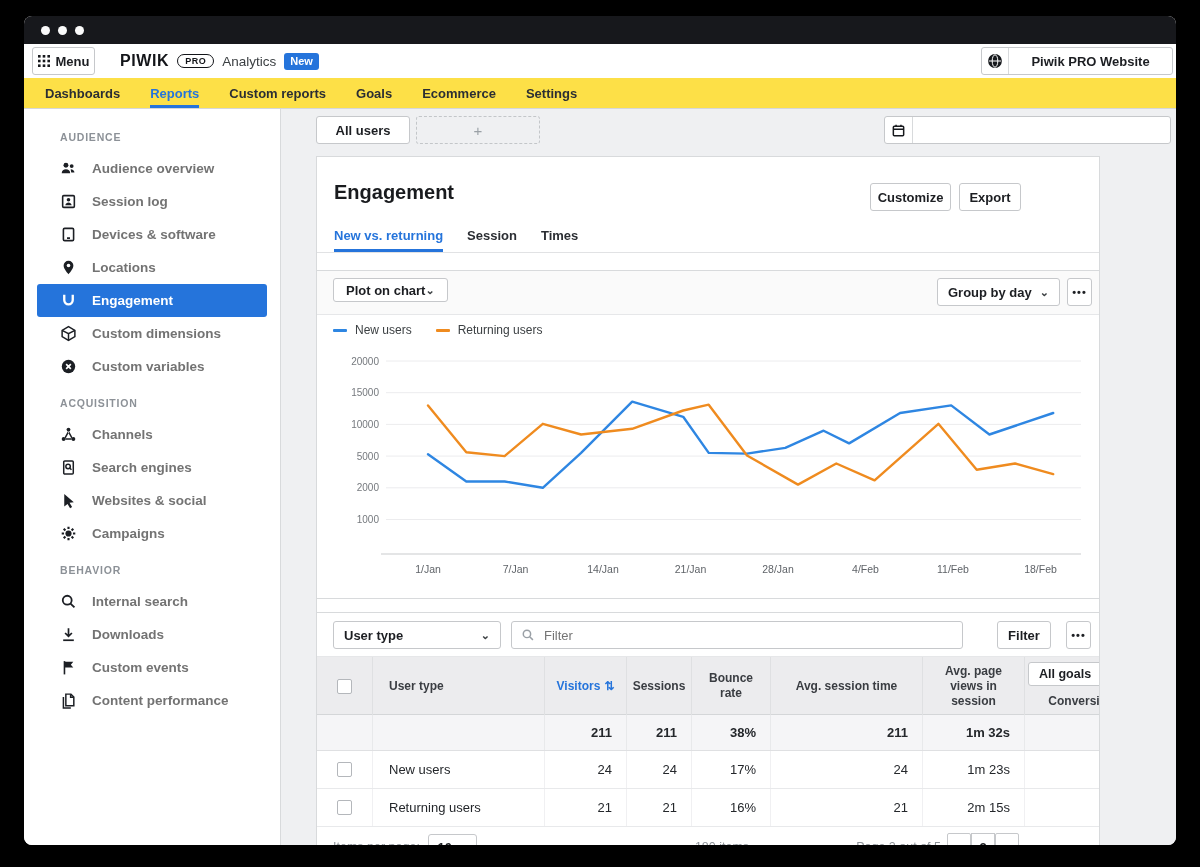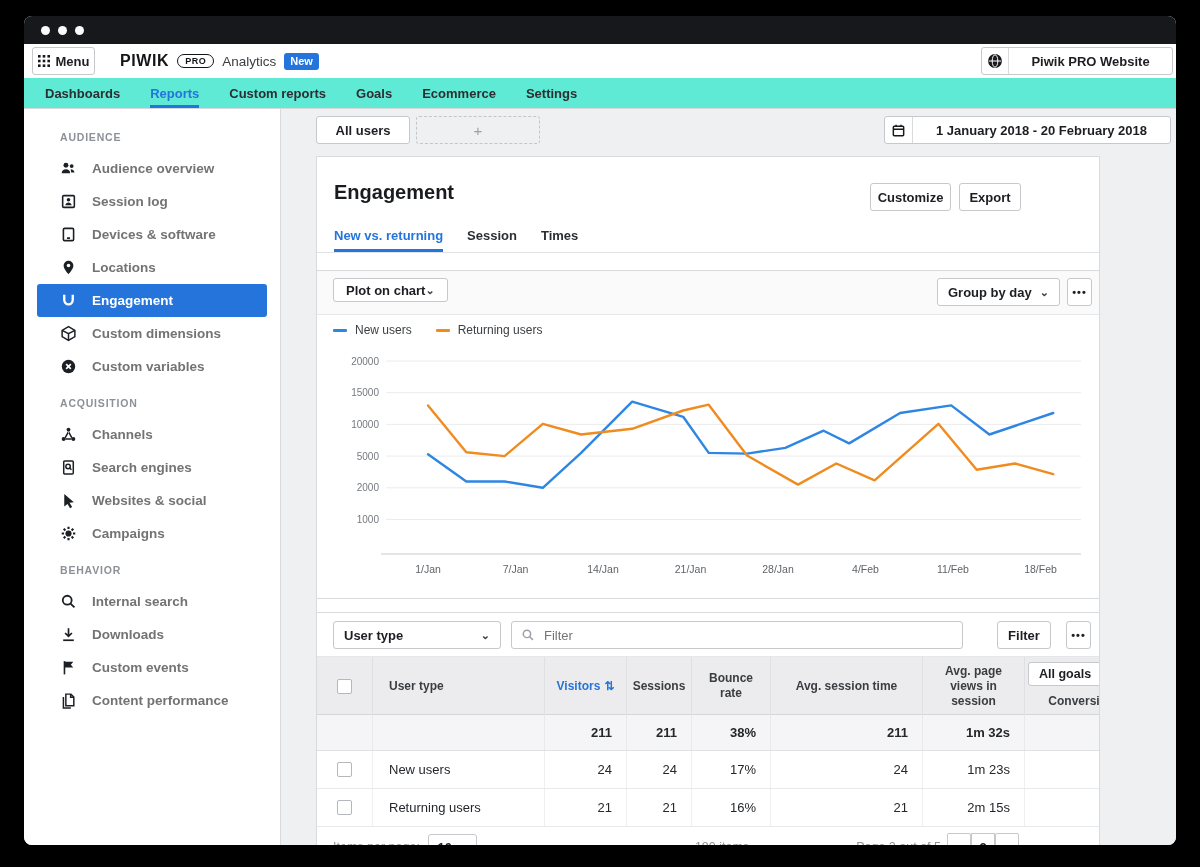--- a/index.html
+++ b/index.html
@@ -20,21 +20,21 @@
   .logo-main{font-size:16px;font-weight:800;letter-spacing:.6px;color:#131519;}
   .logo-pro{font-size:9px;font-weight:800;color:#131519;border:1.5px solid #131519;border-radius:8px;
     padding:1px 7px;letter-spacing:.5px;}
   .logo-product{font-size:13.5px;color:#3c4043;}
   .badge-new{font-size:11px;font-weight:bold;color:#fff;background:#2574db;border-radius:3px;padding:2.5px 6px;}
   .site-select{position:absolute;right:3px;top:3px;height:28px;width:192px;border:1px solid #c6c8cb;
     border-radius:3px;background:#fff;display:flex;align-items:stretch;}
   .site-globe{width:27px;border-right:1px solid #d8dadc;display:flex;align-items:center;justify-content:center;color:#17191d;}
   .site-name{flex:1;display:flex;align-items:center;justify-content:center;font-size:13px;font-weight:bold;color:#1c1e22;}
   
-  .nav{position:absolute;left:0;top:62px;width:100%;height:31px;background:#5eead4;
+  .nav{position:absolute;left:0;top:62px;width:100%;height:31px;background:#fde047;
     border-bottom:1px solid #d5d7d9;display:flex;align-items:stretch;padding-left:21px;gap:30px;}
   .nav-tab{display:flex;align-items:center;font-size:13px;font-weight:bold;color:#2b2e33;position:relative;cursor:default;}
   .nav-tab.active{color:#2574db;box-shadow:inset 0 -3px 0 #2574db;}
   
   .body{position:absolute;left:0;top:93px;width:100%;height:736px;display:flex;}
   .sidebar{width:257px;background:#fff;border-right:1px solid #d8dadc;padding-top:14px;flex-shrink:0;}
   .sec-label{font-size:10.5px;font-weight:bold;letter-spacing:.8px;color:#8c9197;margin:14px 0 9px 36px;}
   .sec-label.first{margin-top:8px;}
   .side-item{height:33px;margin:0 13px;border-radius:3px;display:flex;align-items:center;gap:15px;
     padding-left:23px;font-size:13.5px;font-weight:600;color:#737373;cursor:default;}
@@ -331,21 +331,20 @@
       </div>
       <div class="datepicker">
         <span class="dp-ic">
           <svg class="icon" width="15" height="15" viewBox="0 0 16 16" fill="none" stroke="#17191d" stroke-width="1.6">
             <rect x="2.5" y="3.5" width="11" height="10" rx="1"></rect>
               <line x1="2.5" y1="6.6" x2="13.5" y2="6.6"></line>
             <line x1="5.4" y1="1.8" x2="5.4" y2="4.2"></line>
               <line x1="10.6" y1="1.8" x2="10.6" y2="4.2"></line>
           </svg>
           </span>
-        <span class="dp-text">1 January 2018 - 20 February 2018</span>
       </div>
 
       <div class="card">
         <div class="report-title">Engagement</div>
         <div class="btn btn-customize">Customize</div>
         <div class="btn btn-export">Export</div>
 
         <div class="report-tabs">
           <div class="rtab active">New vs. returning</div>
           <div class="rtab">Session</div>

